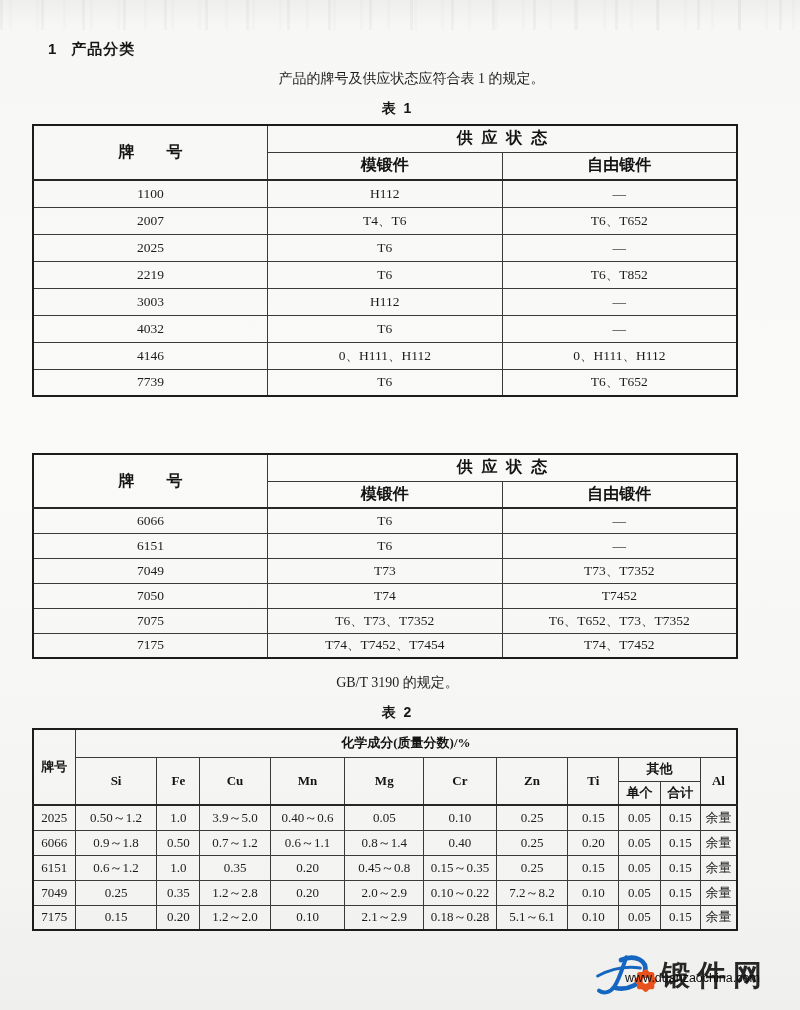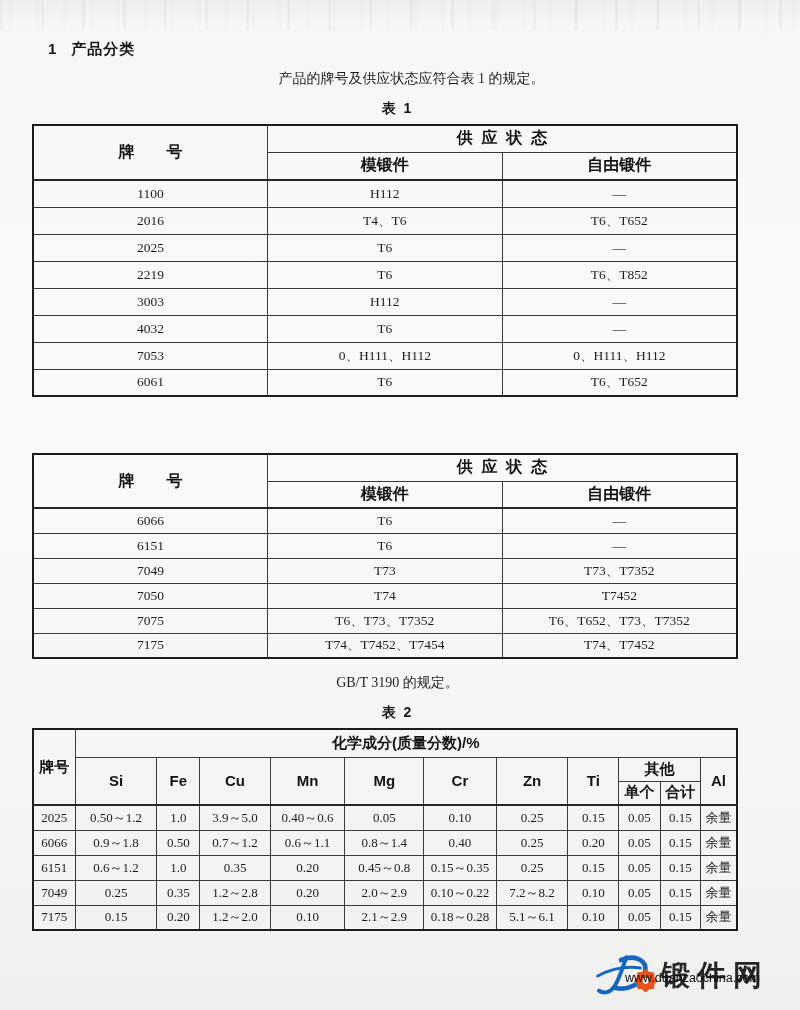--- a/index.html
+++ b/index.html
@@ -57,21 +57,21 @@
   .t-supply th.h-row2{ border-bottom:2px solid #272727; }
   .sp-wide{ letter-spacing:2em; text-indent:2em; }
   .sp-mid{ letter-spacing:.55em; text-indent:.55em; }
 
   .t1 td{ height:27px; }
   .t1 .hr1{ height:27px; } .t1 .hr2{ height:28px; }
   .t1b td{ height:25px; }
   .t1b .hr1{ height:27px; } .t1b .hr2{ height:27px; }
 
   .t2{ font-size:13px; }
-  .t2 th{ font-size:15px; }
+  .t2 th{ font-size:13px;font-family:Liberation Serif, serif; }
   .t2 td{ height:25px; font-size:13px; }
   .t2 .hr1{ height:28px; } .t2 .hr2{ height:24px; } .t2 .hr3{ height:24px; }
   .t2 th.h-last{ border-bottom:2px solid #272727; }
 
   .gap-tables{ height:56px; }
   .sec2-block{ margin-top:11px; }
 
   .logo{
     position:absolute; right:5px; bottom:6px;
     width:200px; height:50px;
@@ -117,21 +117,21 @@
       <tr class="hr2">
         <th class="h-row2">模锻件</th>
         <th class="h-row2">自由锻件</th>
       </tr>
       <tr>
             <td>1100</td>
             <td>H112</td>
             <td>—</td>
           </tr>
       <tr>
-            <td>2016</td>
+            <td>2007</td>
             <td>T4、T6</td>
             <td>T6、T652</td>
           </tr>
       <tr>
             <td>2025</td>
             <td>T6</td>
             <td>—</td>
           </tr>
       <tr>
             <td>2219</td>
@@ -142,26 +142,26 @@
             <td>3003</td>
             <td>H112</td>
             <td>—</td>
           </tr>
       <tr>
             <td>4032</td>
             <td>T6</td>
             <td>—</td>
           </tr>
       <tr>
-            <td>7053</td>
+            <td>4146</td>
             <td>0、H111、H112</td>
             <td>0、H111、H112</td>
           </tr>
       <tr>
-            <td>6061</td>
+            <td>7739</td>
             <td>T6</td>
             <td>T6、T652</td>
           </tr>
     </tbody>
       </table>
 
     <div class="gap-tables"></div>
 
     <table class="t1b t-supply">
       <colgroup>

